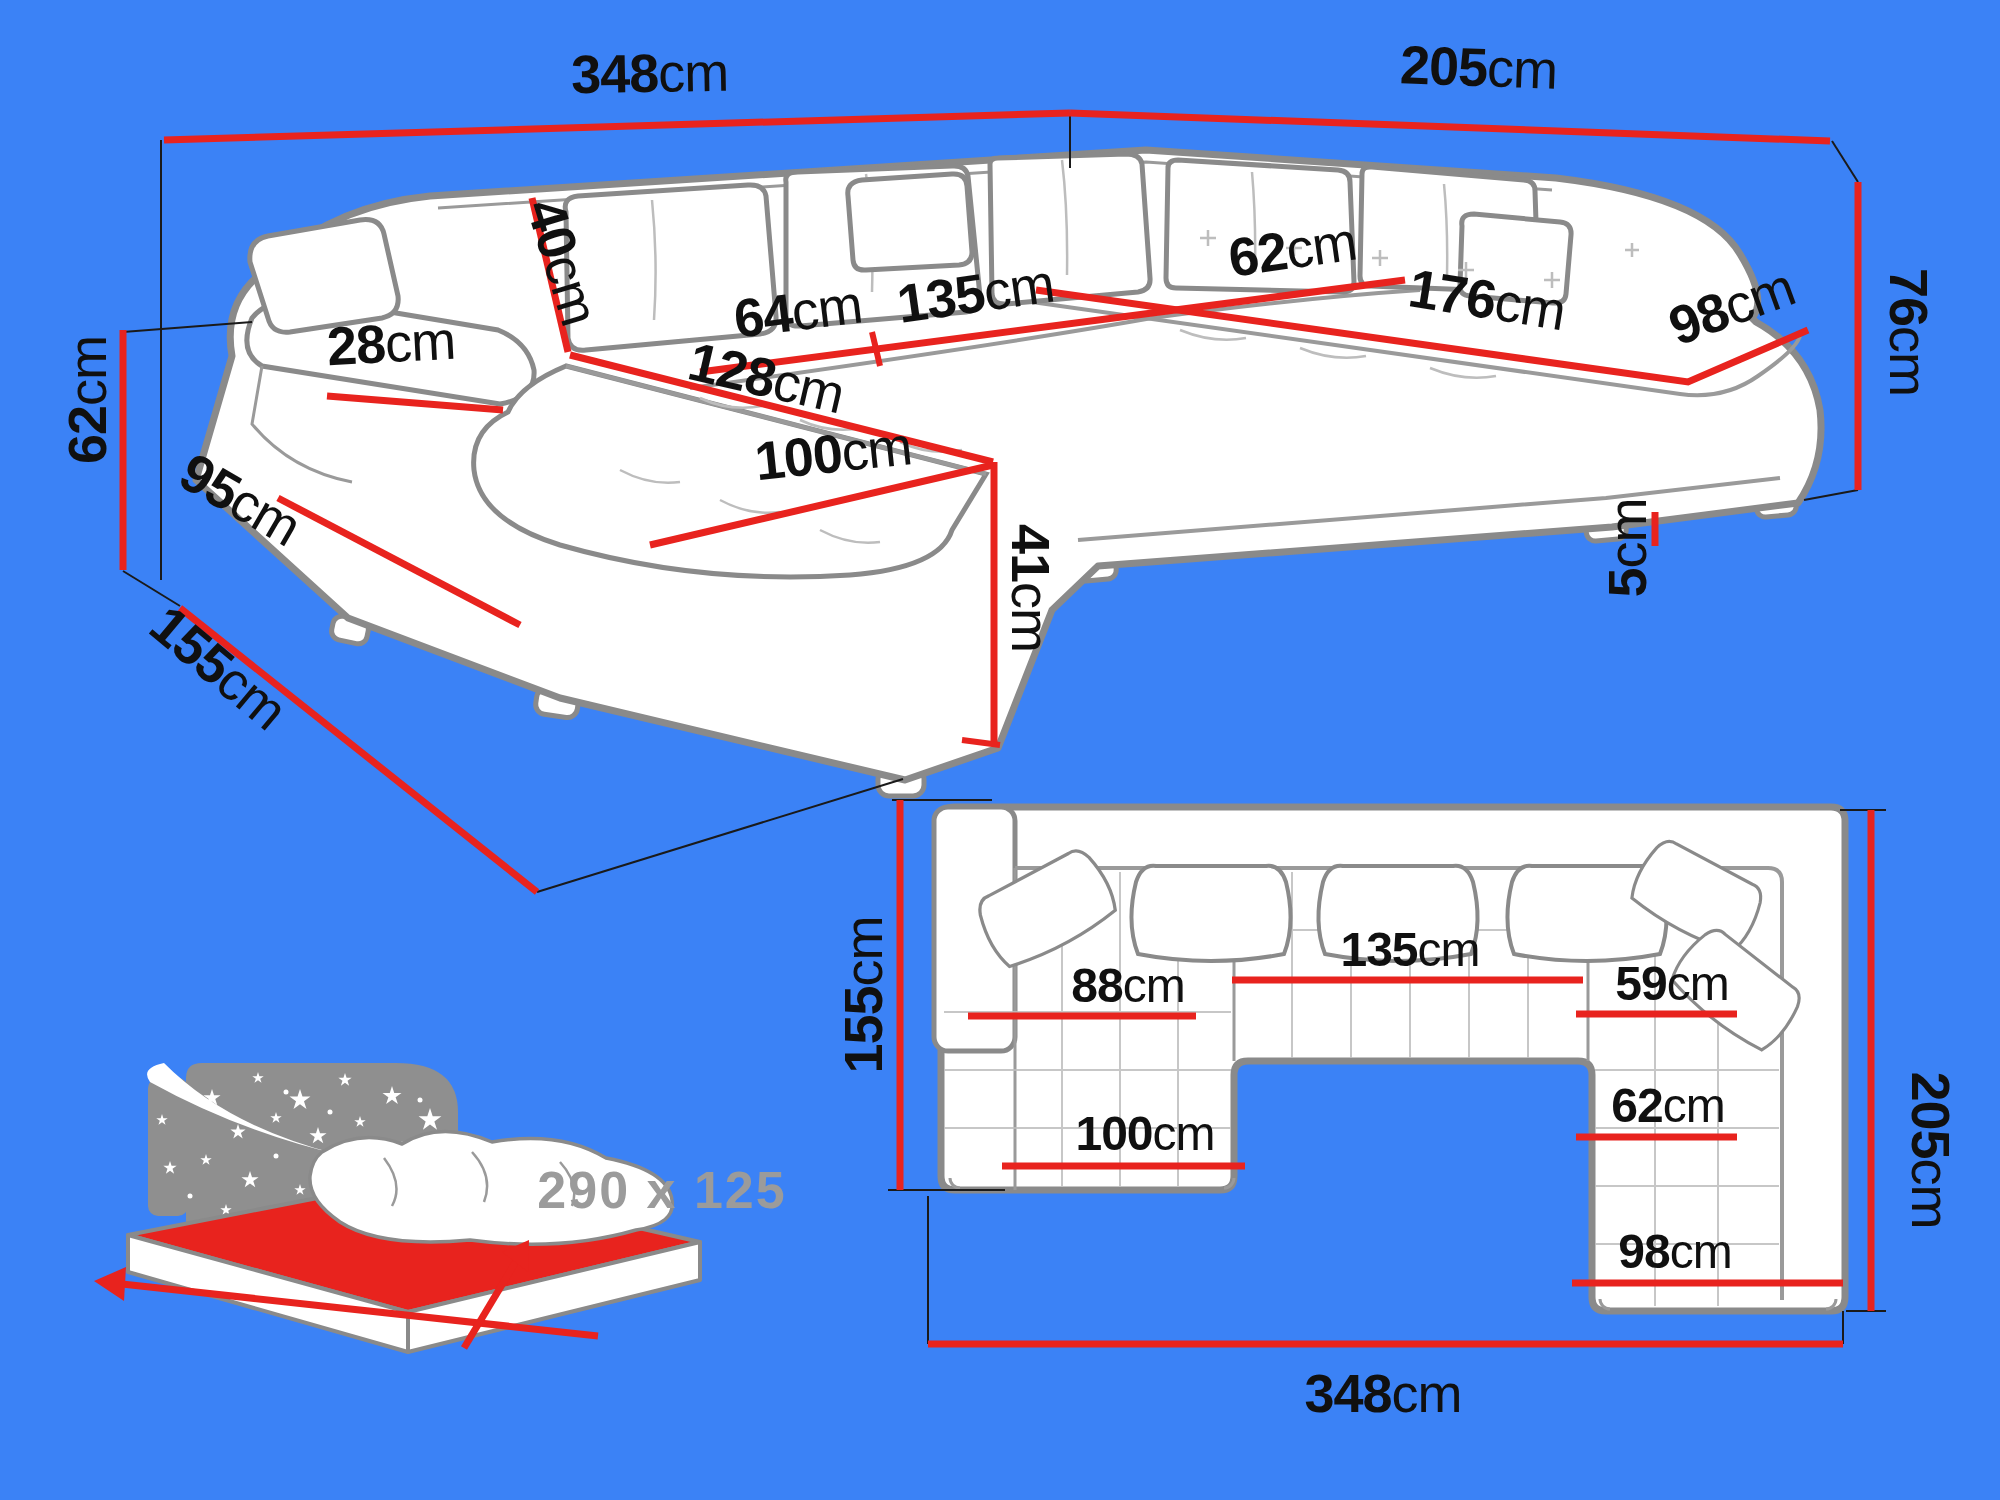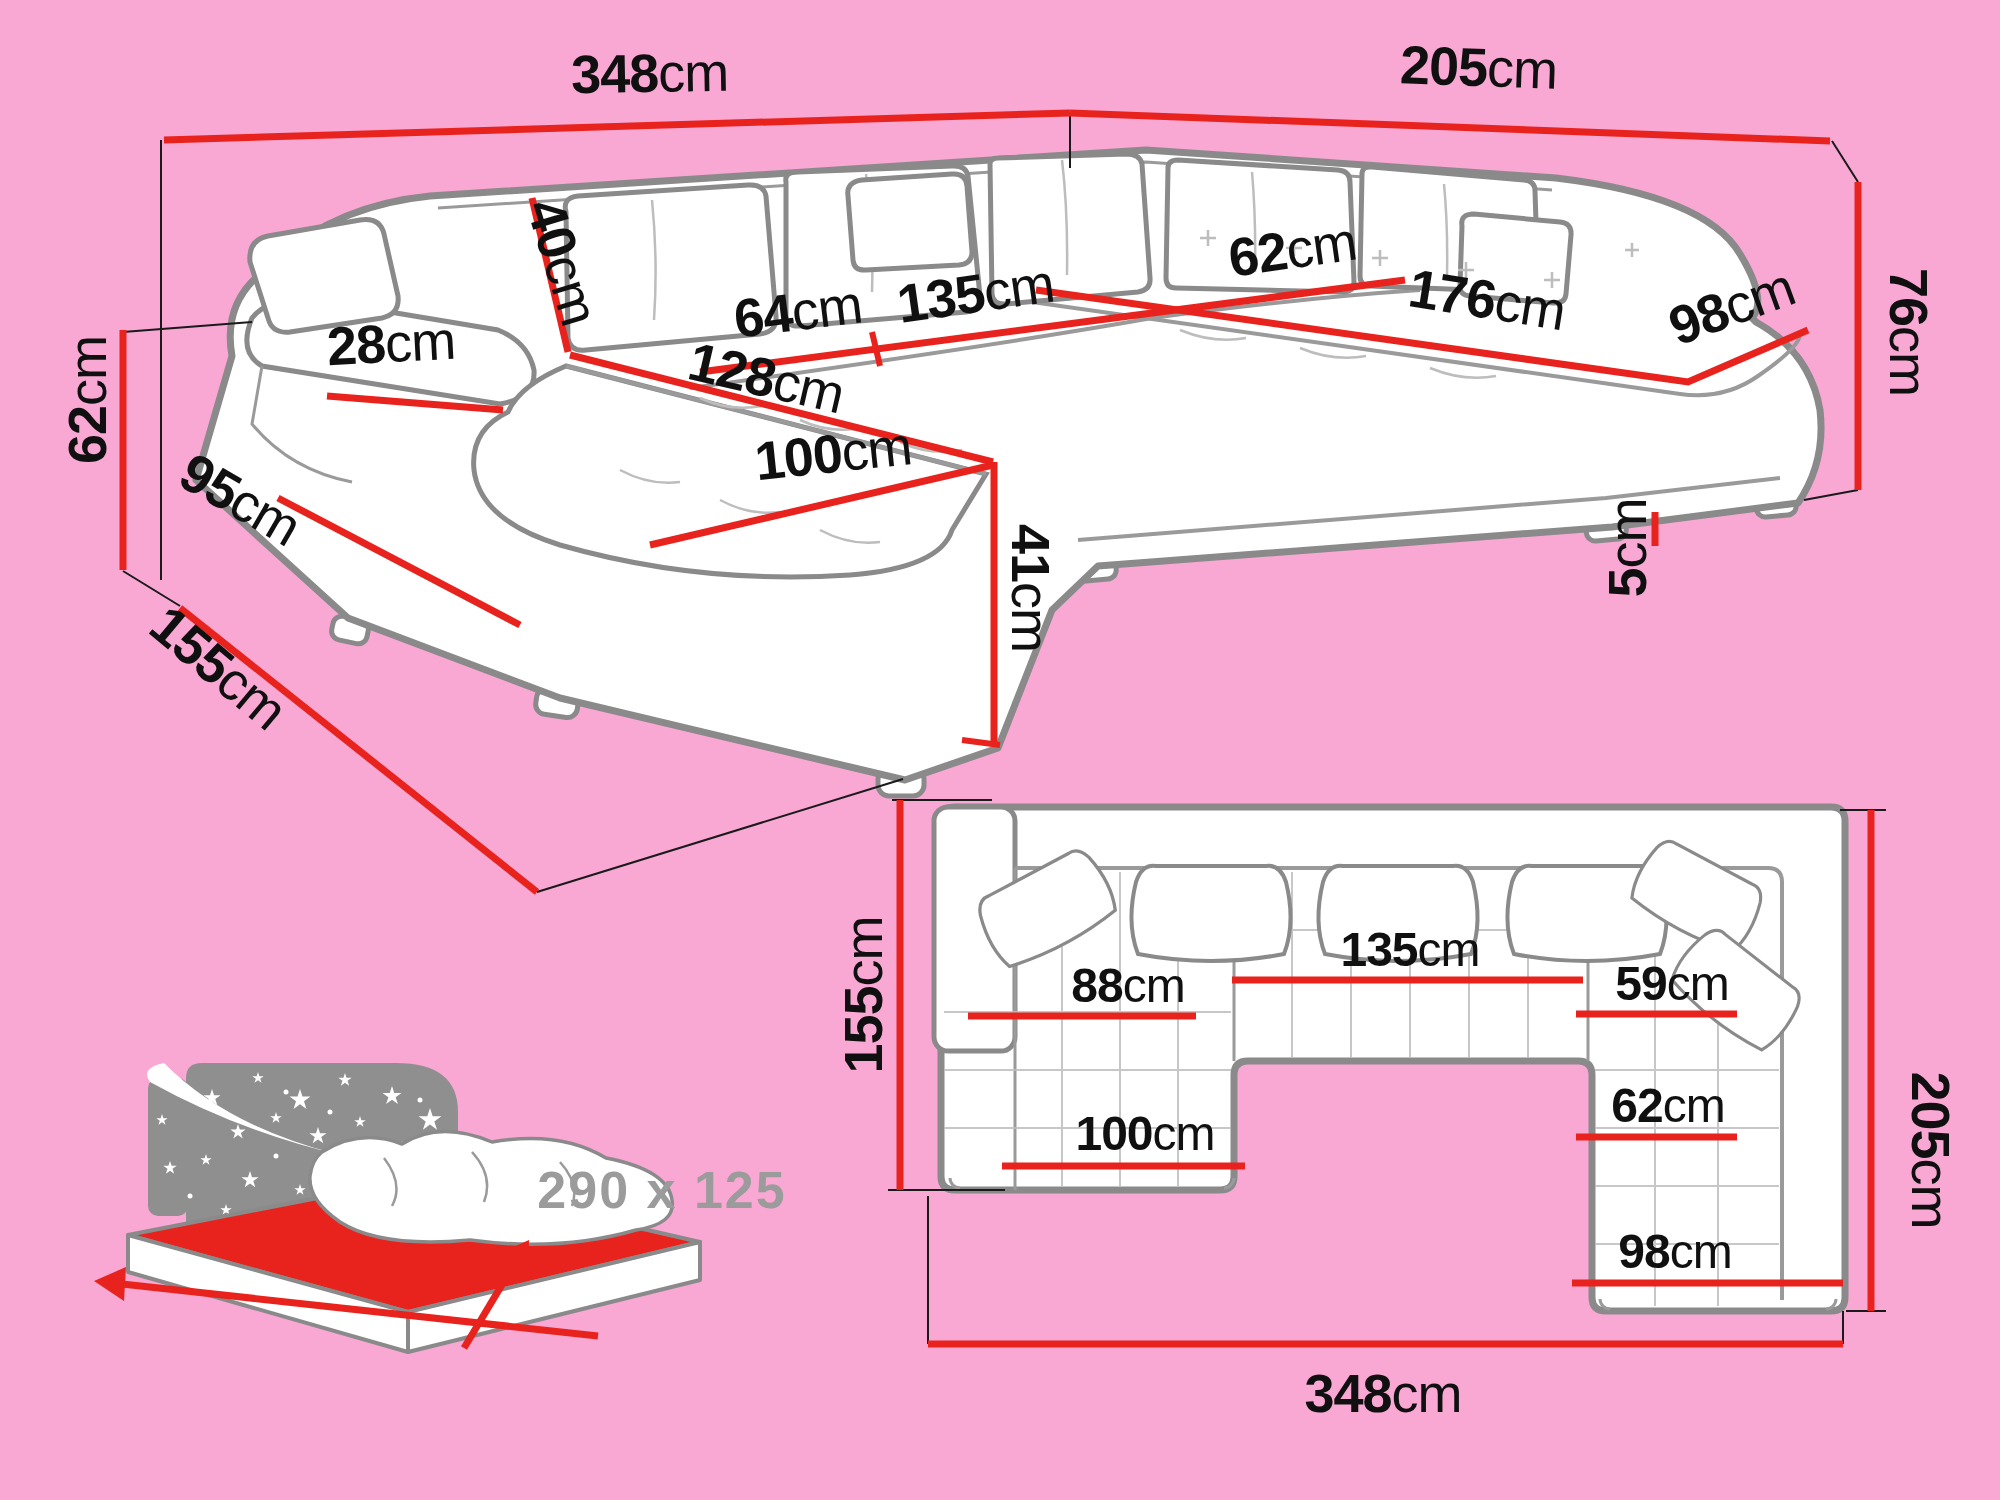--- a/index.html
+++ b/index.html
@@ -1,16 +1,16 @@
 <!DOCTYPE html>
 <html><head>
 <meta charset="utf-8">
 <style>
   html,body{margin:0;padding:0;background:#ffffff;}
-  .stage{width:2000px;height:1500px;position:relative;background:#f9a8d4;overflow:hidden;}
+  .stage{width:2000px;height:1500px;position:relative;background:#3b82f6;overflow:hidden;}
   svg{display:block;}
   .dim{font-family:"Liberation Sans","DejaVu Sans",sans-serif;fill:#101010;}
   .num{font-weight:700;letter-spacing:-1px;}
   .unit{font-weight:400;letter-spacing:-1px;}
   .s54{font-size:54px;}
   .s48{font-size:48px;}
   .icon-label{font-family:"Liberation Sans","DejaVu Sans",sans-serif;font-weight:700;fill:#9b9b9b;font-size:52px;letter-spacing:2px;}
   .outline{stroke:#8a8a8a;fill:#ffffff;}
   .detail{stroke:#9a9a9a;fill:none;}
   .soft{stroke:#bdbdbd;fill:none;}

